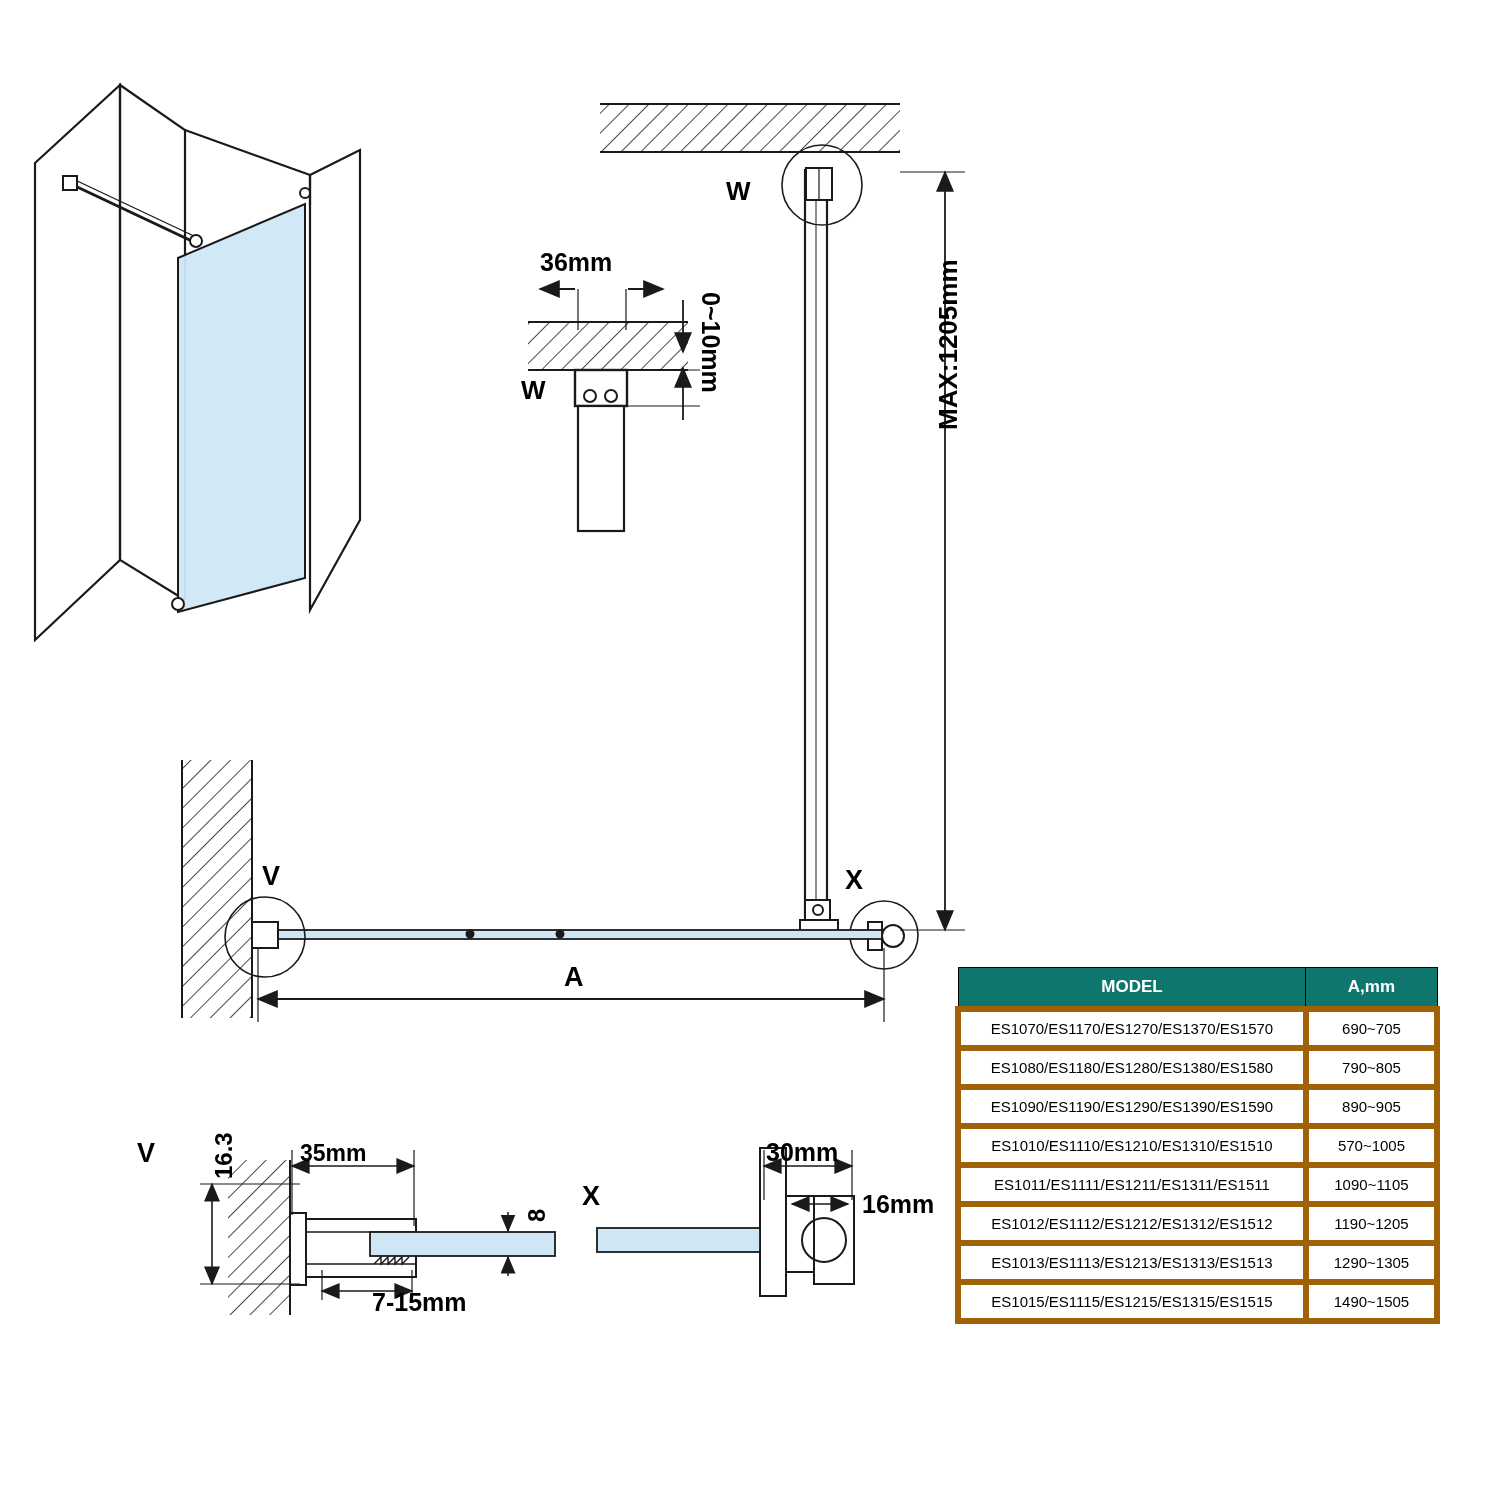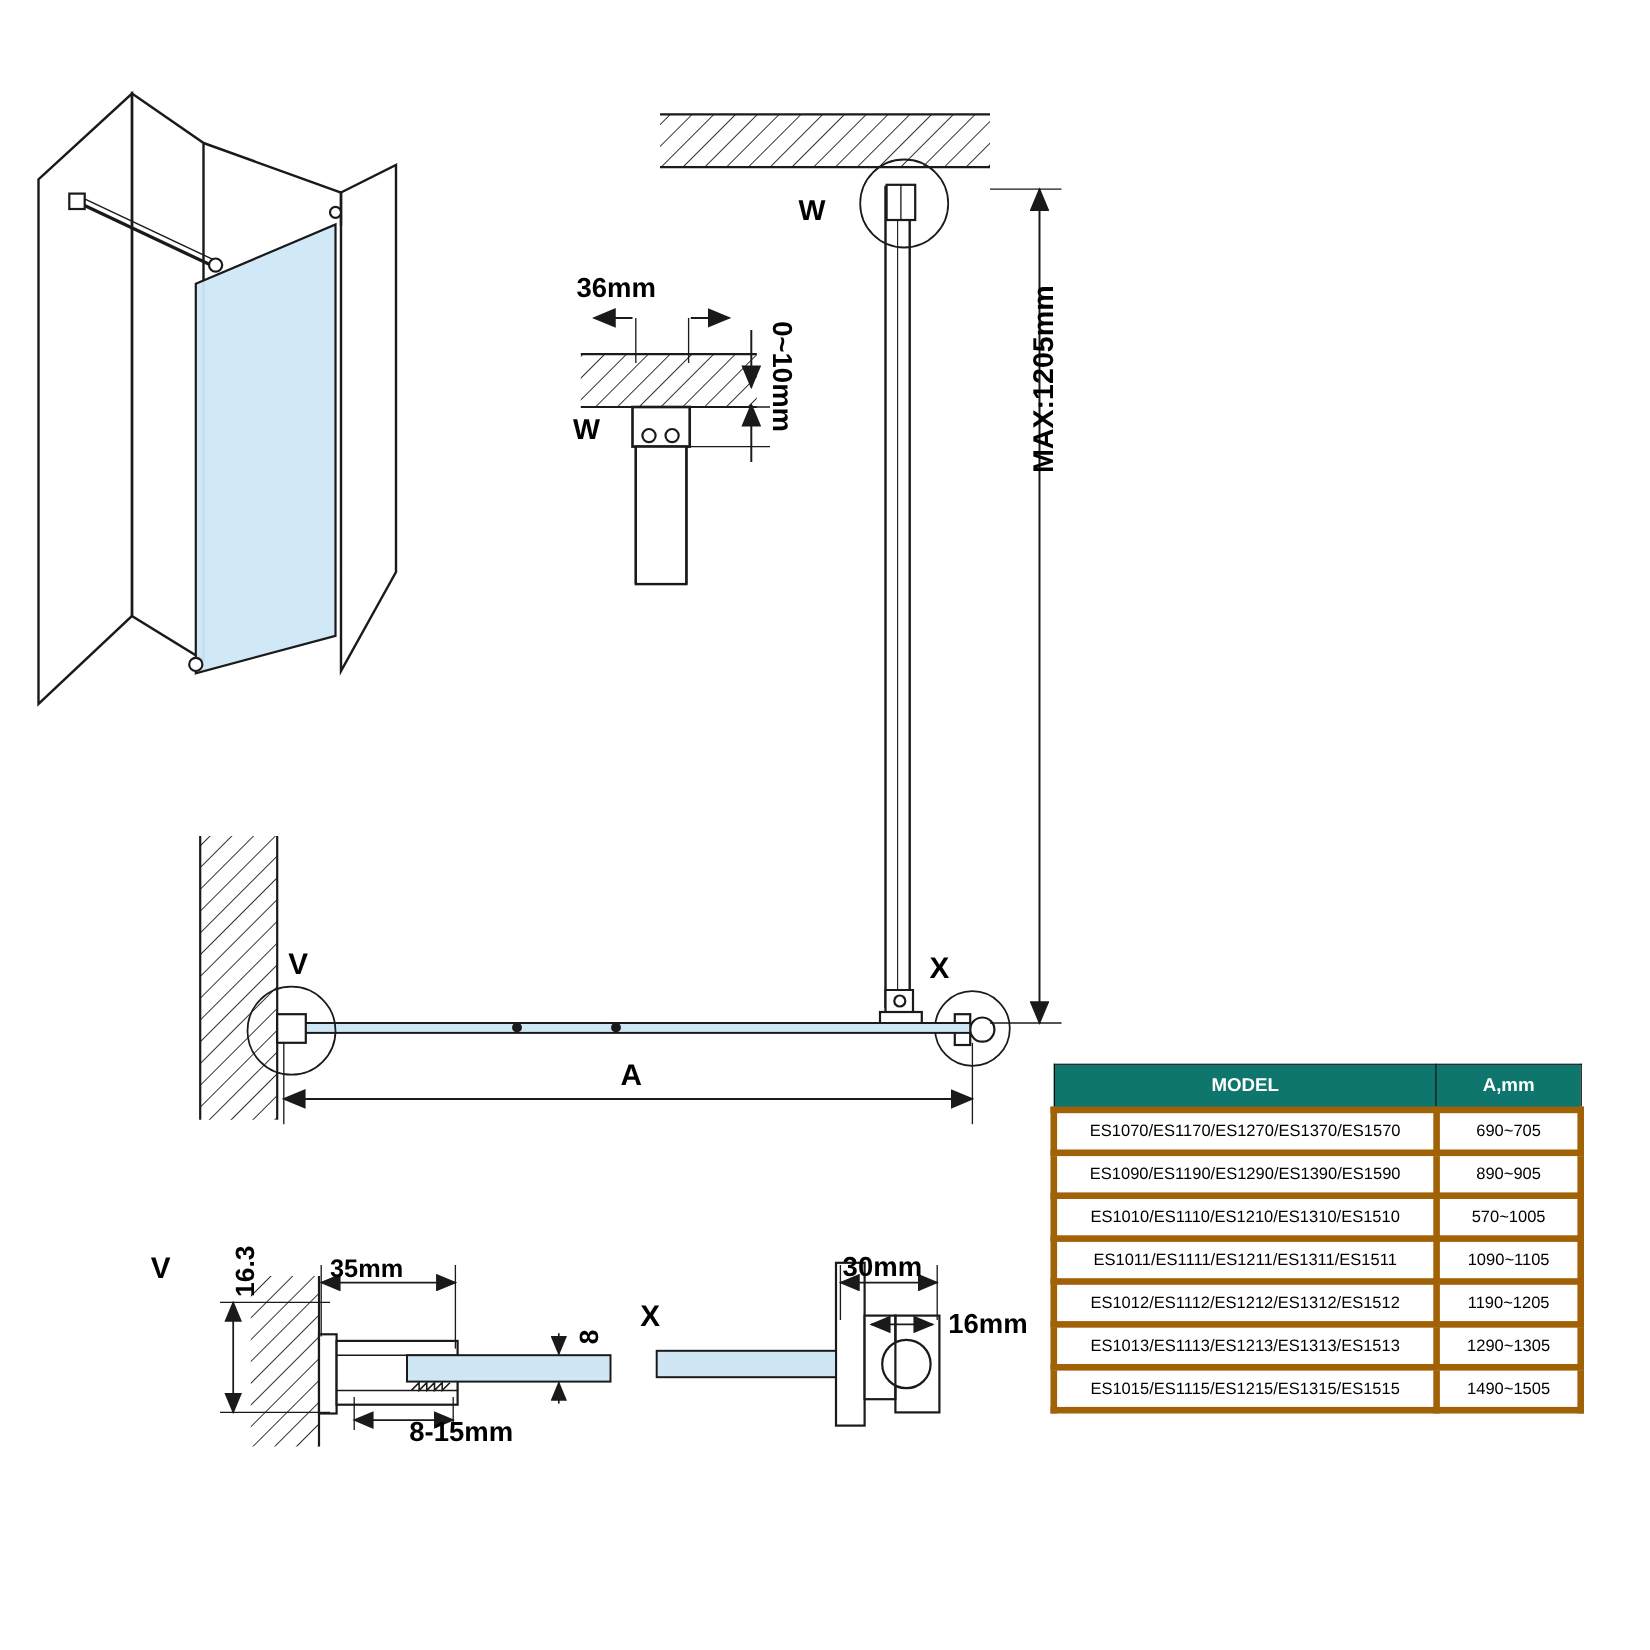--- a/index.html
+++ b/index.html
@@ -169,52 +169,56 @@
     <line x1="764" y1="1166" x2="852" y2="1166" stroke-width="1.6" marker-start="url(#arrL)" marker-end="url(#arrR)"></line>
     <line x1="764" y1="1150" x2="764" y2="1200" stroke-width="1.2"></line>
     <line x1="852" y1="1150" x2="852" y2="1200" stroke-width="1.2"></line>
 
     <line x1="792" y1="1204" x2="848" y2="1204" stroke-width="1.6" marker-start="url(#arrL)" marker-end="url(#arrR)"></line>
   </g>
 </svg>
 
 <div class="lbl" style="left:726px;top:176px;font-size:26px;">W</div>
 <div class="lbl" style="left:521px;top:375px;font-size:26px;">W</div>
-<div class="lbl" style="left:524px;top:248px;font-size:25px;">36mm</div>
+<div class="lbl" style="left:540px;top:248px;font-size:25px;">36mm</div>
 <div class="lbl rot90" style="left:725px;top:292px;font-size:25px;transform:rotate(90deg);">0~10mm</div>
 
 <div class="lbl rot90" style="left:933px;top:430px;font-size:26px;transform:rotate(-90deg);">MAX:1205mm</div>
 
 <div class="lbl" style="left:262px;top:861px;font-size:27px;">V</div>
 <div class="lbl" style="left:845px;top:865px;font-size:27px;">X</div>
 <div class="lbl" style="left:564px;top:962px;font-size:27px;">A</div>
 
 <div class="lbl" style="left:137px;top:1138px;font-size:27px;">V</div>
 <div class="lbl rot90" style="left:210px;top:1179px;font-size:24px;transform:rotate(-90deg);">16.3</div>
 <div class="lbl" style="left:300px;top:1140px;font-size:23px;">35mm</div>
-<div class="lbl" style="left:372px;top:1288px;font-size:25px;">8-15mm</div>
+<div class="lbl" style="left:372px;top:1288px;font-size:25px;">7-15mm</div>
 <div class="lbl rot90" style="left:523px;top:1222px;font-size:24px;transform:rotate(-90deg);">8</div>
 
 <div class="lbl" style="left:582px;top:1181px;font-size:27px;">X</div>
 <div class="lbl" style="left:766px;top:1138px;font-size:25px;text-align:right;">30mm</div>
 <div class="lbl" style="left:862px;top:1190px;font-size:25px;">16mm</div>
 
 <table class="spec-table">
   <thead>
     <tr>
       <th>MODEL</th>
       <th>A,mm</th>
     </tr>
   </thead>
   <tbody>
     <tr>
           <td class="model">ES1070/ES1170/ES1270/ES1370/ES1570</td>
           <td class="aval">690~705</td>
         </tr>
     <tr>
+          <td class="model">ES1080/ES1180/ES1280/ES1380/ES1580</td>
+          <td class="aval">790~805</td>
+        </tr>
+    <tr>
           <td class="model">ES1090/ES1190/ES1290/ES1390/ES1590</td>
           <td class="aval">890~905</td>
         </tr>
     <tr>
           <td class="model">ES1010/ES1110/ES1210/ES1310/ES1510</td>
           <td class="aval">570~1005</td>
         </tr>
     <tr>
           <td class="model">ES1011/ES1111/ES1211/ES1311/ES1511</td>
           <td class="aval">1090~1105</td>

